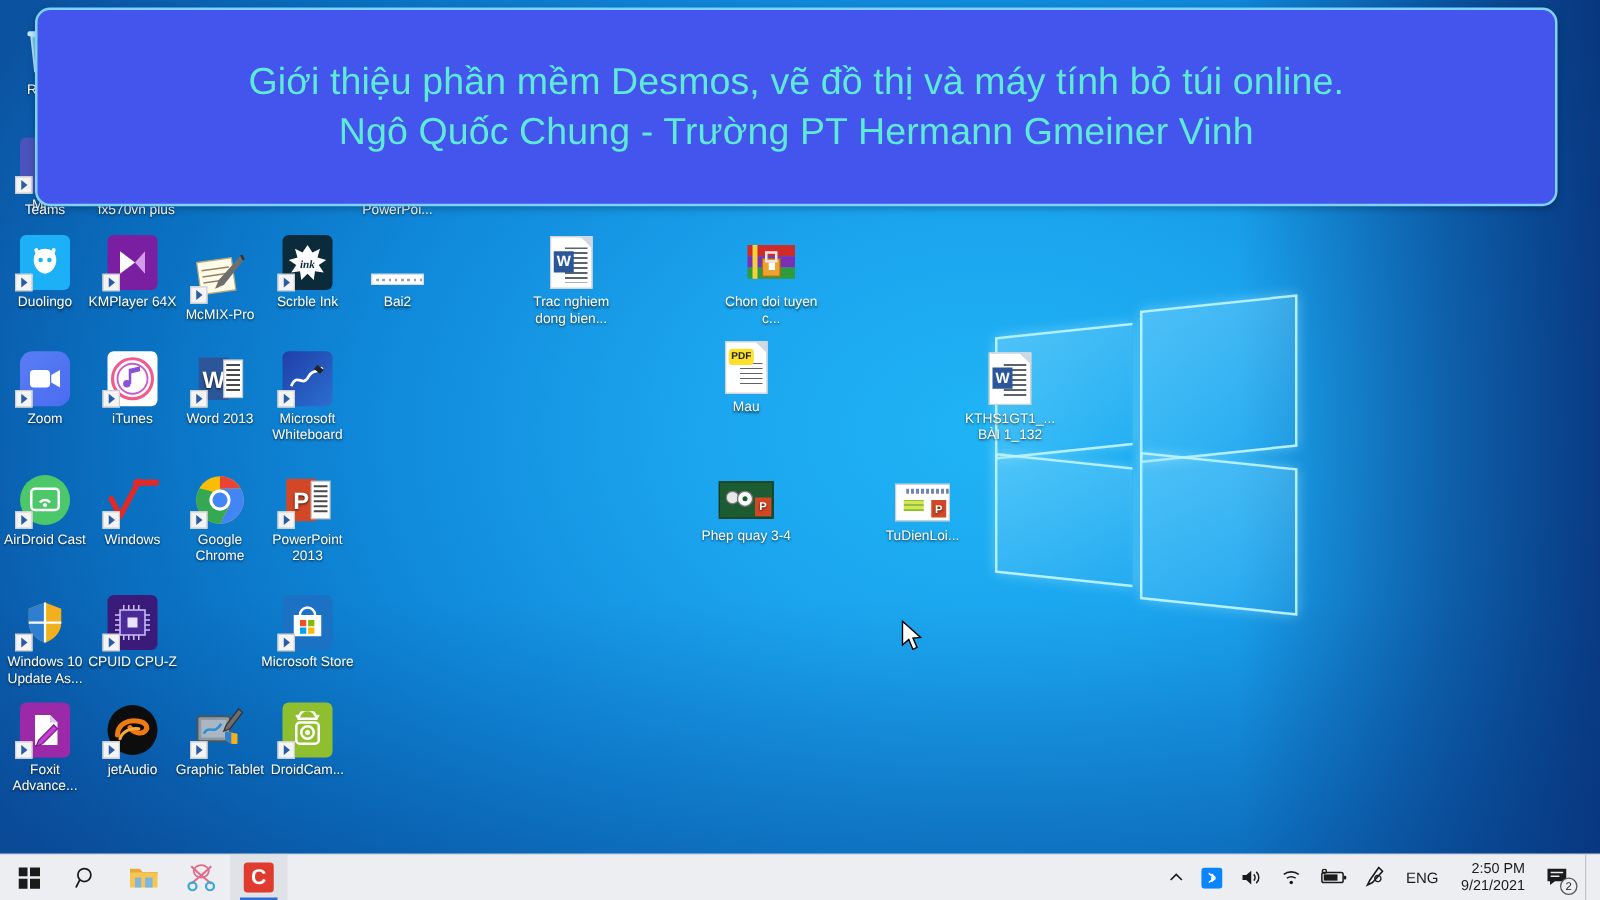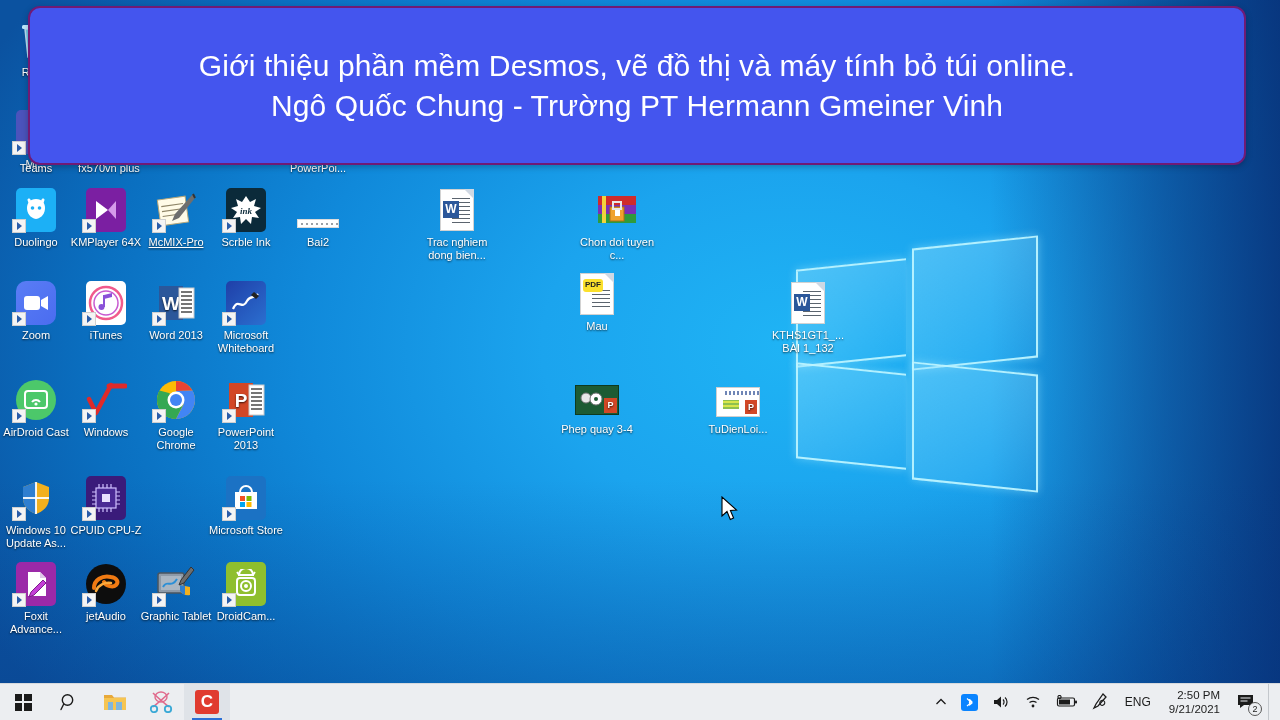--- a/index.html
+++ b/index.html
@@ -109,25 +109,25 @@
     position: absolute; left: 2px; top: 11px; width: 16px; height: 17px;
     background: #2b579a; color: #fff; font-size: 12px; font-weight: bold;
     display: flex; align-items: center; justify-content: center;
   }
 
   
   #banner {
     position: absolute;
     left: 28px; top: 6px; width: 1218px; height: 159px;
     background: #4455ee;
-    border: 2px solid #701a75;
+    border: 2px solid #7dd3fc;
     border-radius: 12px;
     display: flex; flex-direction: column;
     align-items: center; justify-content: center;
-    color: #ffffff;
+    color: #5eead4;
     padding: 10px 18px;
     box-shadow: 0 2px 6px rgba(0,0,0,0.25);
   }
   #banner .line {
     font-size: 30px;
     line-height: 40px;
     font-weight: 400;
     white-space: nowrap;
     letter-spacing: 0.1px;
   }
@@ -253,21 +253,21 @@
         <svg width="26" height="22" viewBox="0 0 26 22">
           <path d="M3 2 L15 11 L3 20 Z" fill="#ffffff"></path>
           <path d="M23 2 L15 11 L23 20 Z" fill="#d59bea"></path>
         </svg>
       </div>
       <span class="shortcut"></span>
     </div>
     <span class="label">KMPlayer 64X</span>
   </div>
 
-  <div class="icon" style="left:138px; top:188px;text-decoration:underline;">
+  <div class="icon" style="left:138px; top:198px;">
     <div class="glyph">
       <svg width="42" height="40" viewBox="0 0 42 40">
         <rect x="4" y="8" width="28" height="26" fill="#fffbe8" stroke="#b6a77a" transform="rotate(-8 18 21)"></rect>
         <path d="M7 15 h22 M7 20 h22 M7 25 h16" stroke="#8e8467" stroke-width="1.2" transform="rotate(-8 18 21)"></path>
         <path d="M38 4 L20 24 l-3 7 7-3 L40 8 Z" fill="#6e6e6e"></path>
         <path d="M38 4 L40 8" stroke="#333" stroke-width="2"></path>
       </svg>
       <span class="shortcut"></span>
     </div>
     <span class="label">McMIX-Pro</span>

